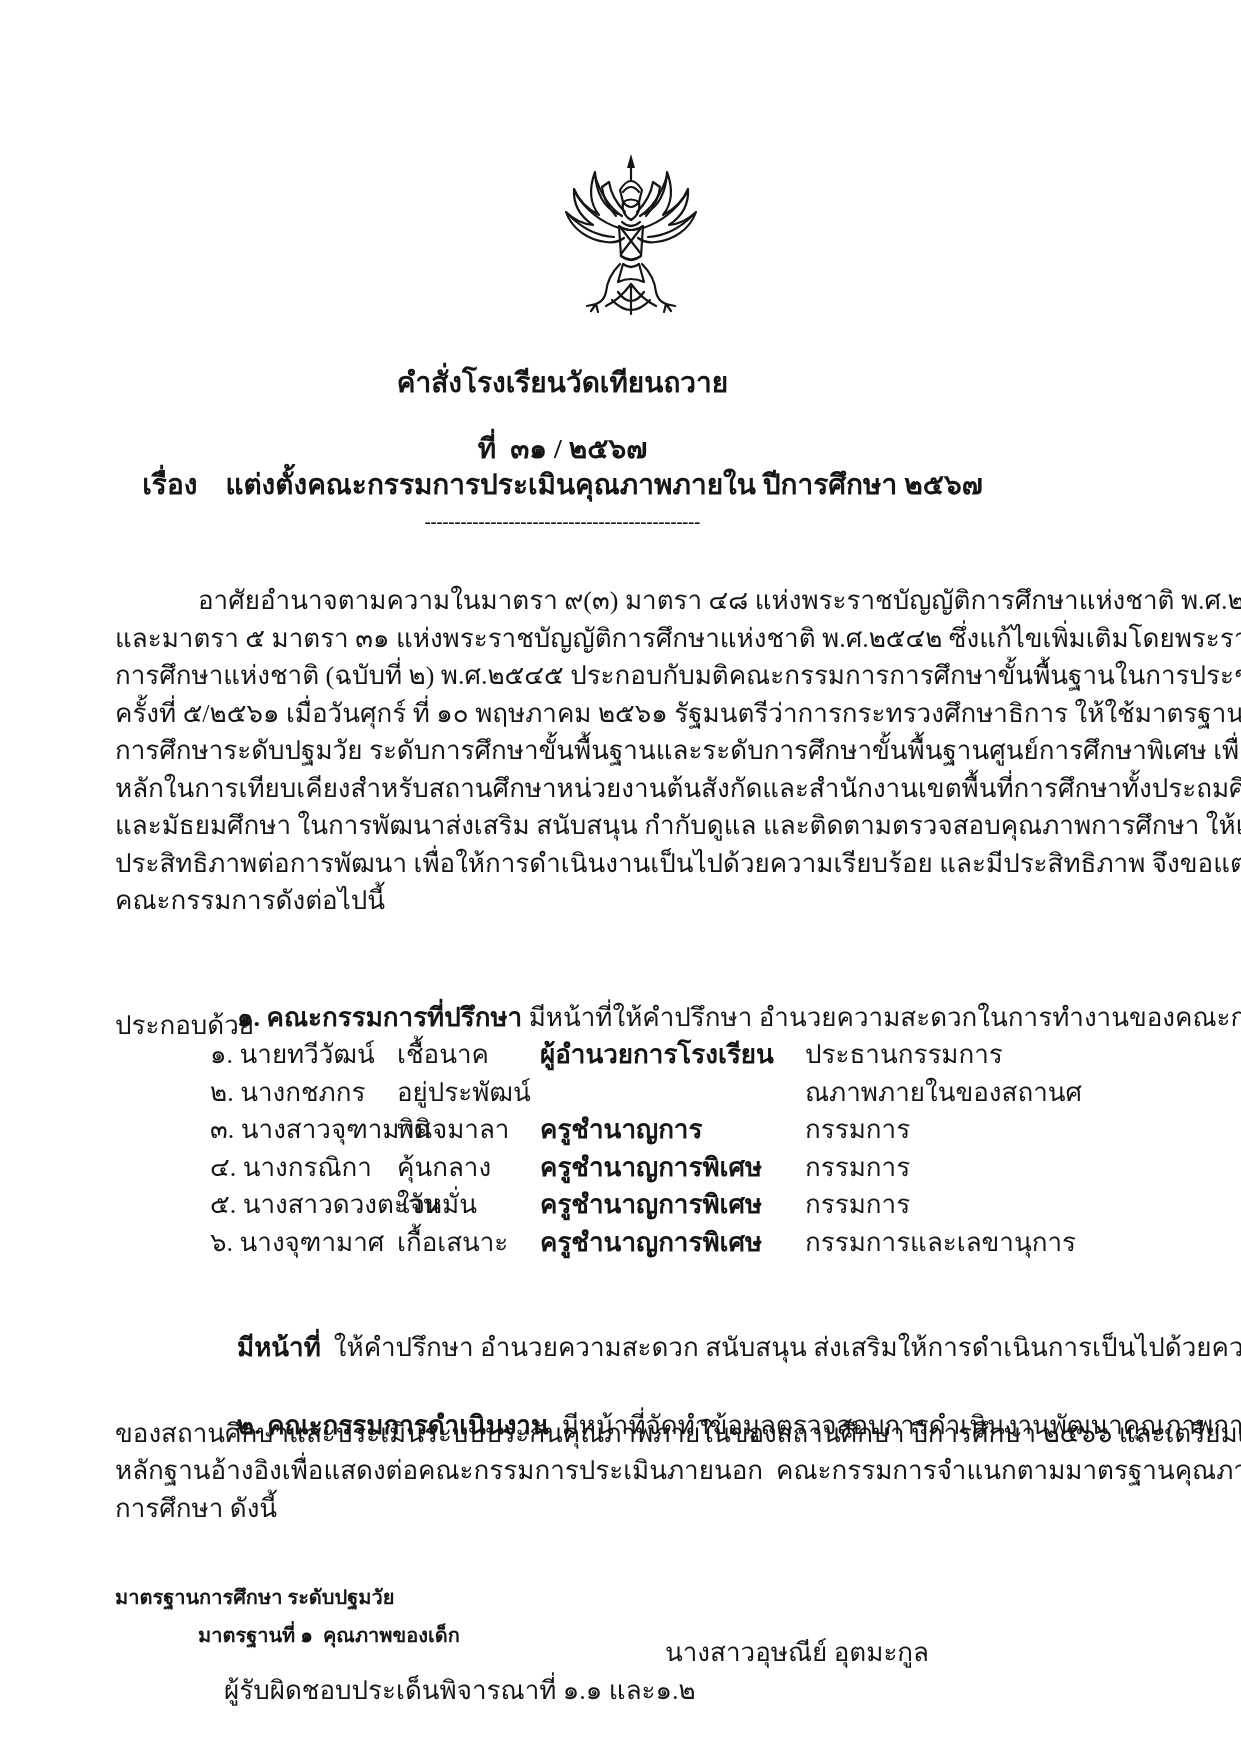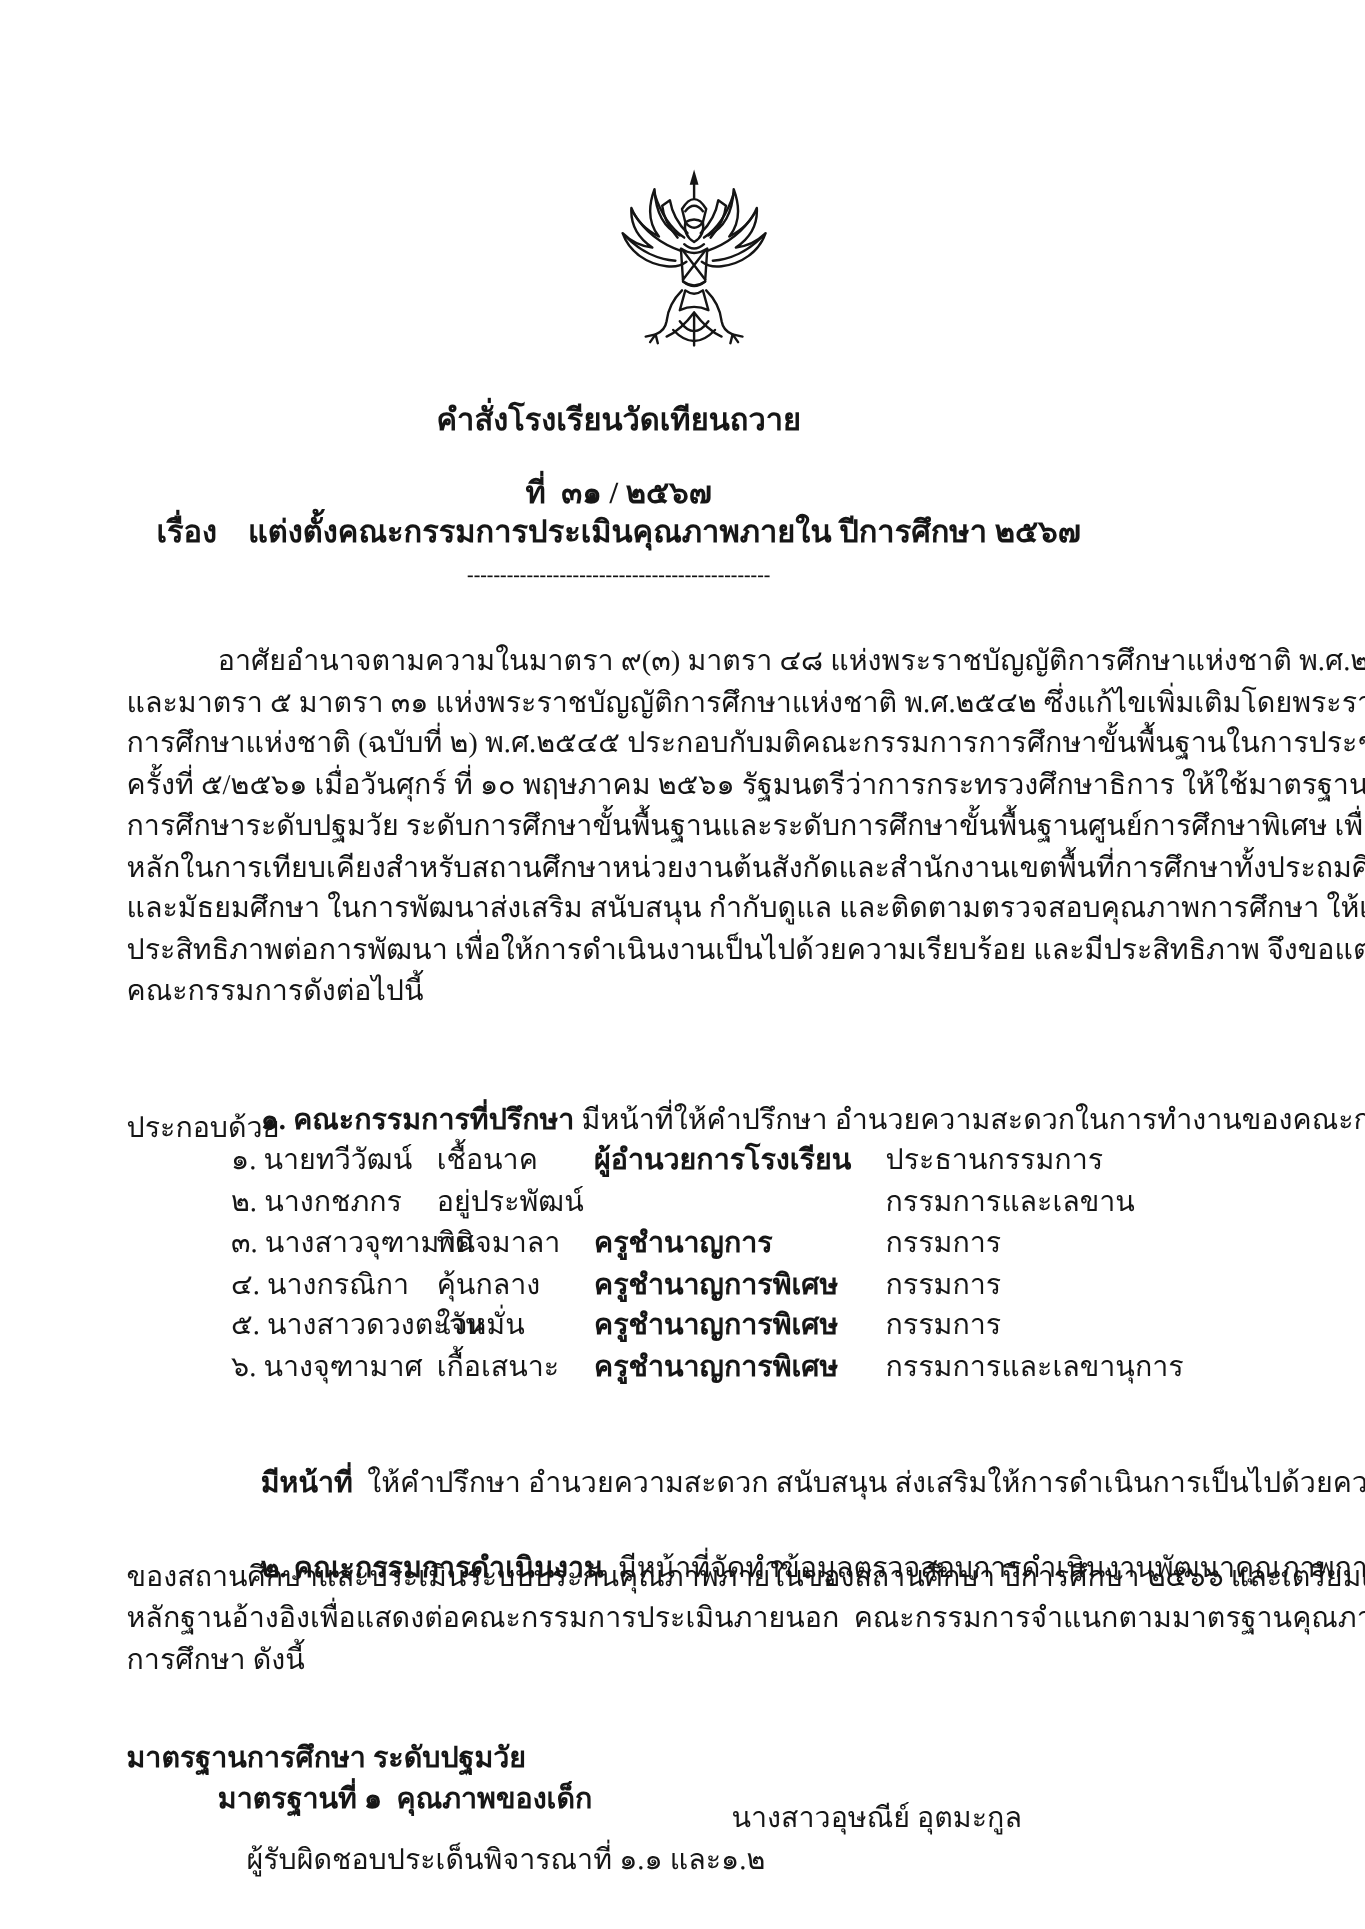--- a/index.html
+++ b/index.html
@@ -8,21 +8,21 @@
     width:1241px;height:1754px;
     background:#ffffff;
     font-family:"Liberation Serif","DejaVu Serif",serif;
     color:#161616;
     overflow:hidden;
   }
   .t{white-space:pre;}
   .abs{position:absolute;}
   .center{left:0;width:1125px;text-align:center;}
   .b{font-weight:bold;margin-top:20px;}
-  .fs{font-size:26px;line-height:37.5px;}
+  .fs{font-size:20px;line-height:37.5px;}
   .title{font-size:28px;line-height:38px;font-weight:bold;}
   .divider{font-size:18px;line-height:20px;font-weight:bold;letter-spacing:0px;color:#111;}
   .para{position:absolute;left:115px;width:1016px;}
   .para > div{height:37.5px;font-size:26px;white-space:pre;}
   .indent{padding-left:83px;}
   .rows{position:absolute;left:115px;width:1016px;}
   .row{position:relative;height:37.6px;font-size:26px;white-space:pre;}
   .row span{position:absolute;top:0;}
   .c1{left:95px;}
   .c2{left:282px;font-family:Liberation Mono, monospace;}
@@ -95,21 +95,21 @@
   <div class="rows" style="top:1033px;">
     <div class="row">
       <span class="c1 t">๑. นายทวีวัฒน์</span>
       <span class="c2 t">เชื้อนาค</span>
       <span class="c3 t">ผู้อำนวยการโรงเรียน</span>
       <span class="c4 t">ประธานกรรมการ</span>
     </div>
     <div class="row">
       <span class="c1 t">๒. นางกชภกร</span>
       <span class="c2 t">อยู่ประพัฒน์</span>
-      <span class="c4 t">กรรมการและเลขาน</span>
+      <span class="c4 t">ณภาพภายในของสถานศ</span>
     </div>
     <div class="row">
       <span class="c1 t">๓. นางสาวจุฑามาศ</span>
       <span class="c2 t">พินิจมาลา</span>
       <span class="c3 t">ครูชำนาญการ</span>
       <span class="c4 t">กรรมการ</span>
     </div>
     <div class="row">
       <span class="c1 t">๔. นางกรณิกา</span>
       <span class="c2 t">คุ้นกลาง</span>

